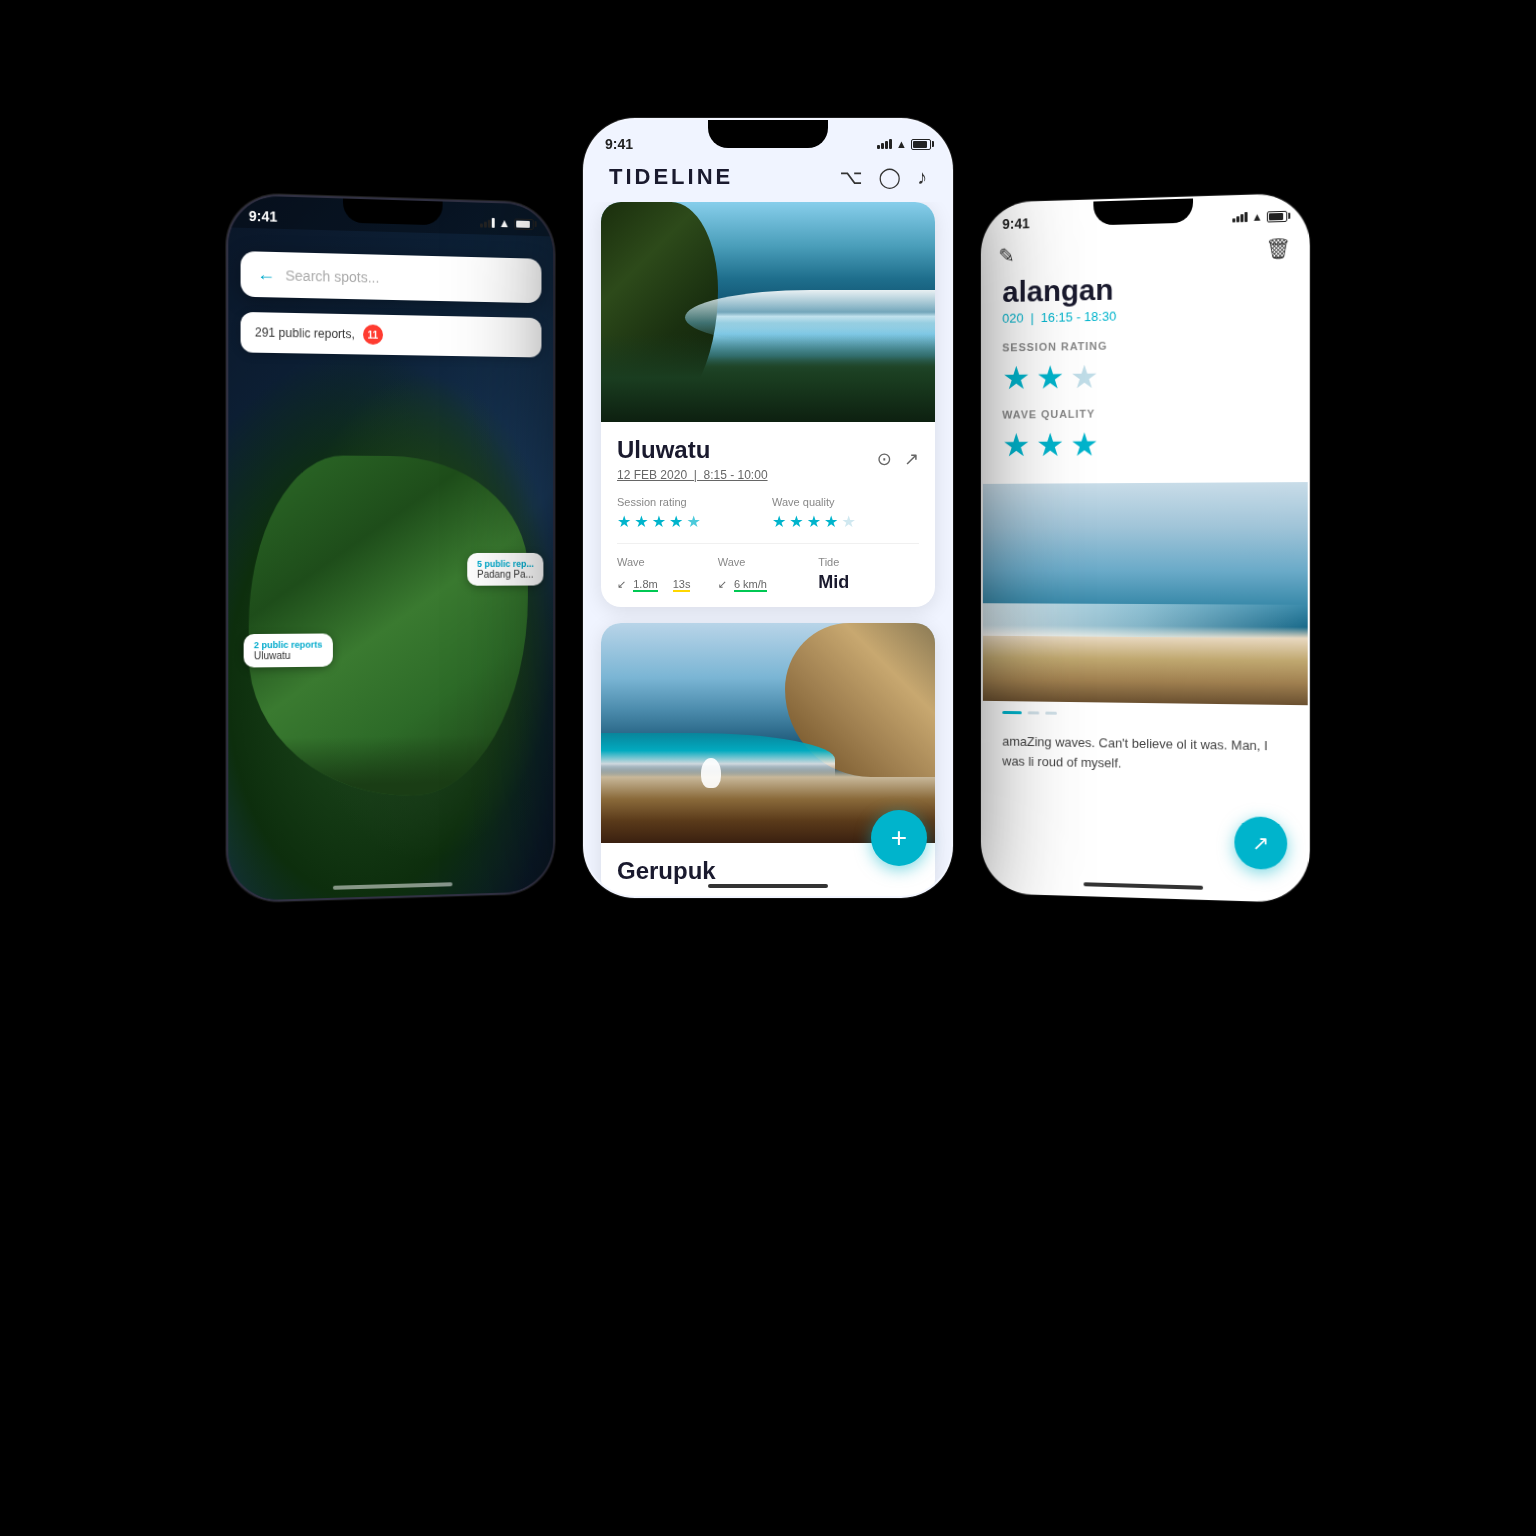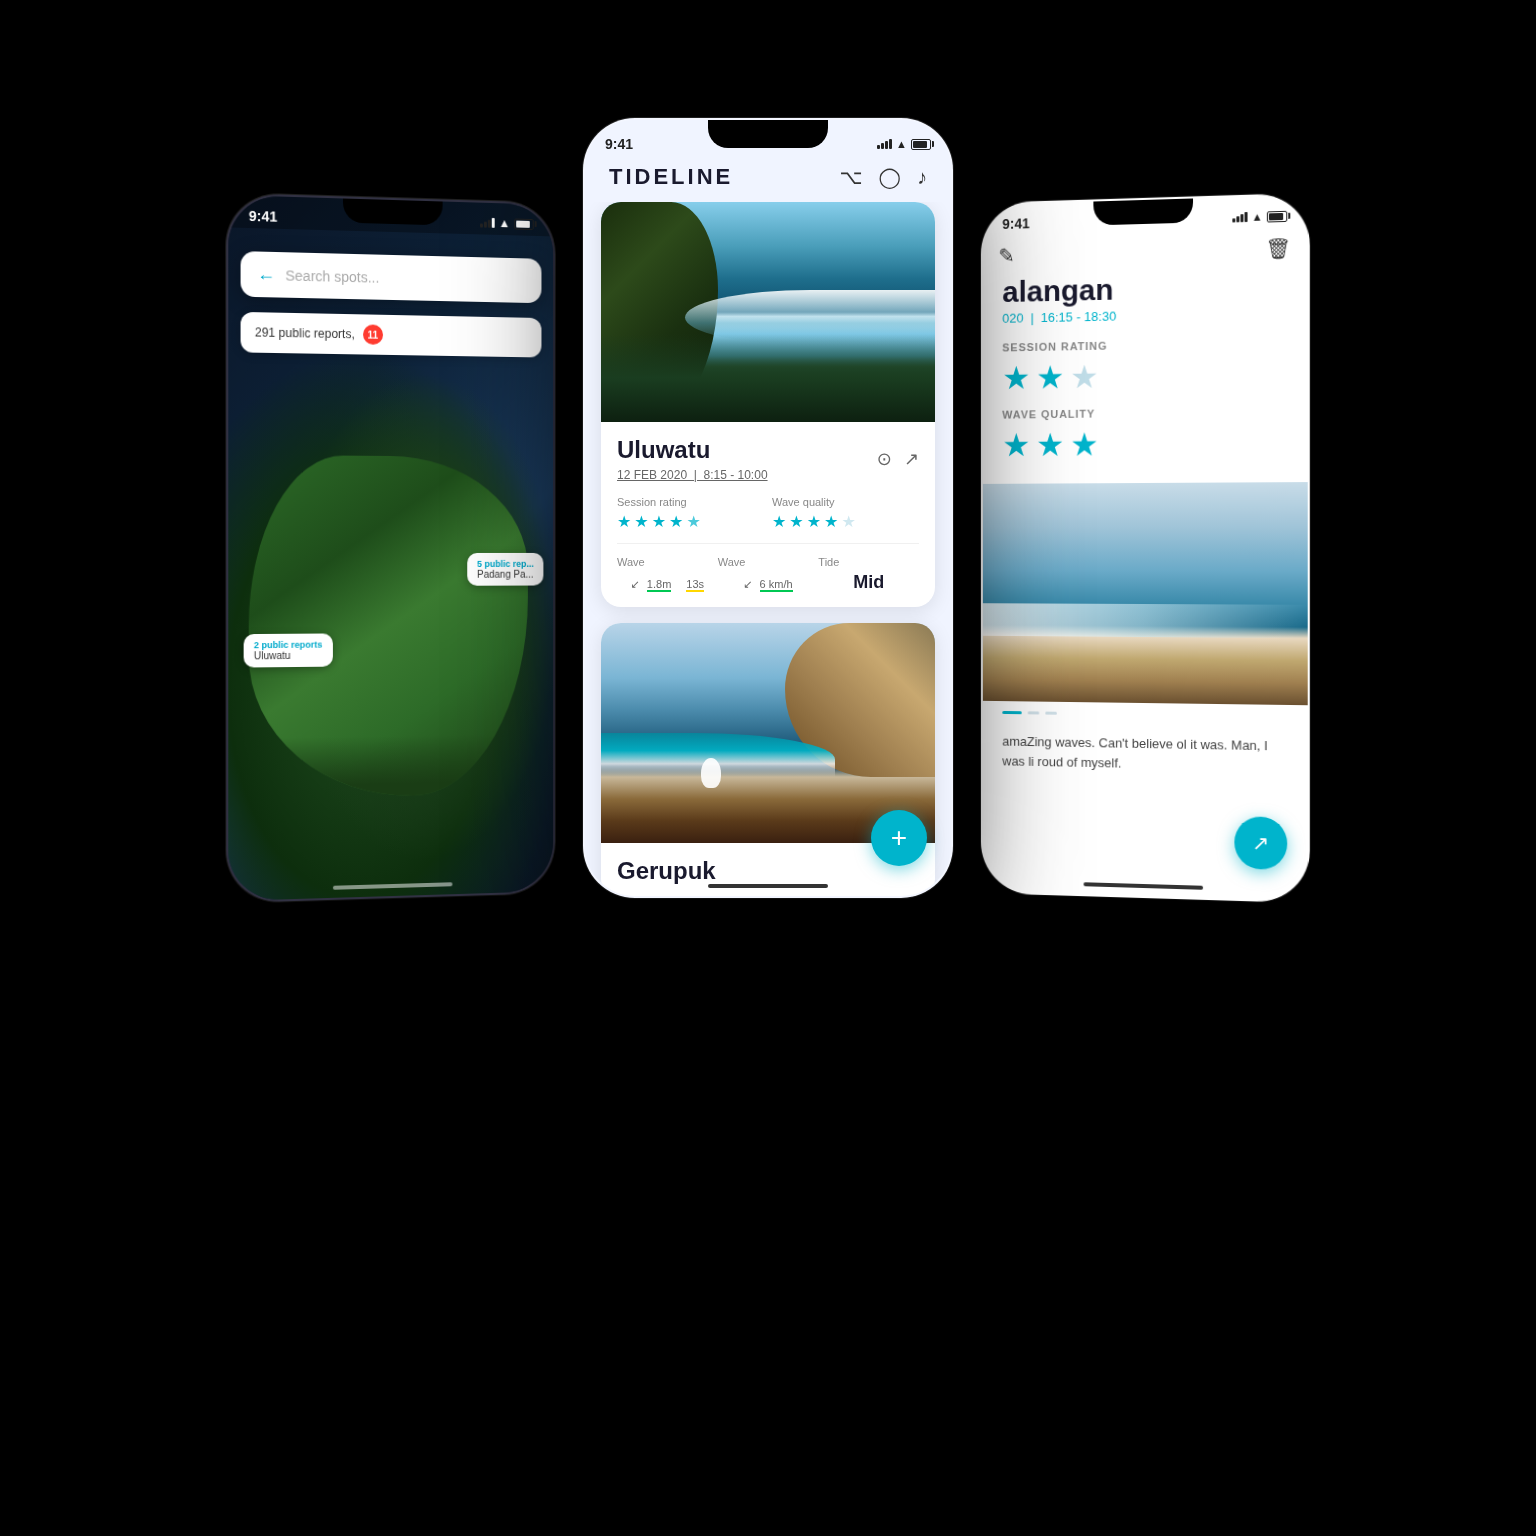--- a/index.html
+++ b/index.html
@@ -493,21 +493,20 @@
     .wave-stat-label {
       font-size: 11px;
       color: #888;
       margin-bottom: 4px;
     }
 
     .wave-stat-value {
       font-size: 18px;
       font-weight: 700;
       color: #1a1a2e;
-      text-align: center;
     }
 
     .wave-stat-value span {
       font-size: 11px;
       font-weight: 400;
       color: #666;
     }
 
     .wave-underline-green {
       display: inline-block;

